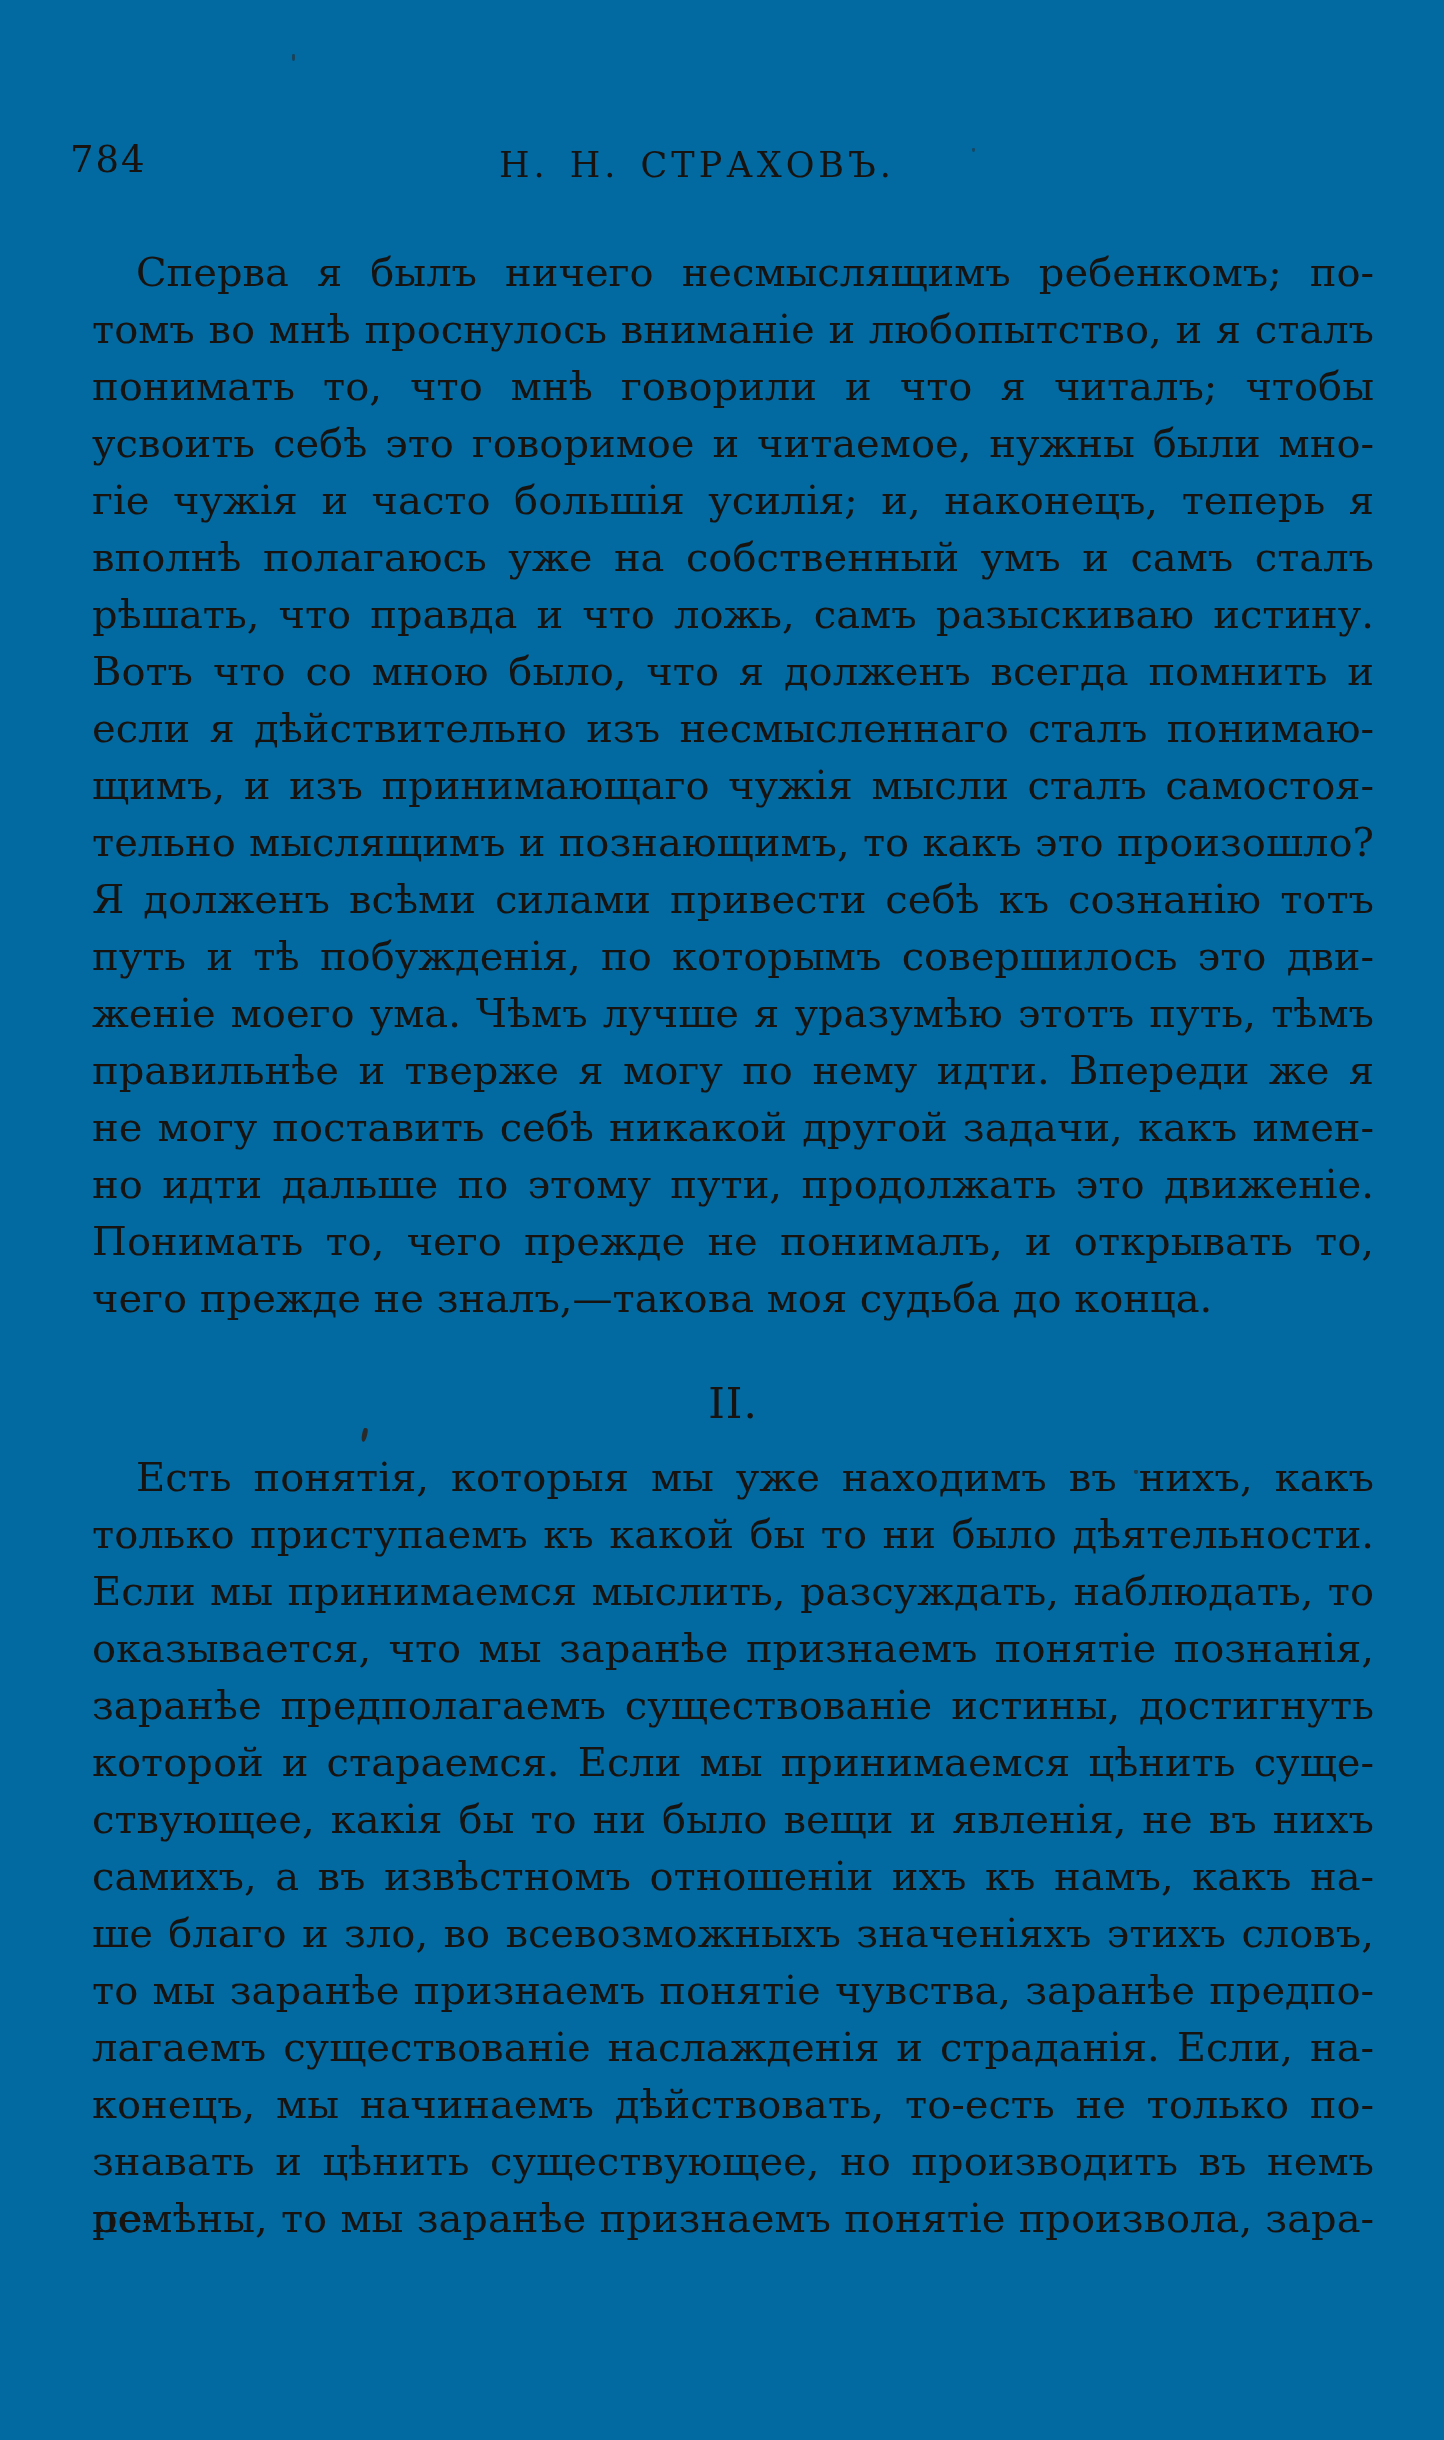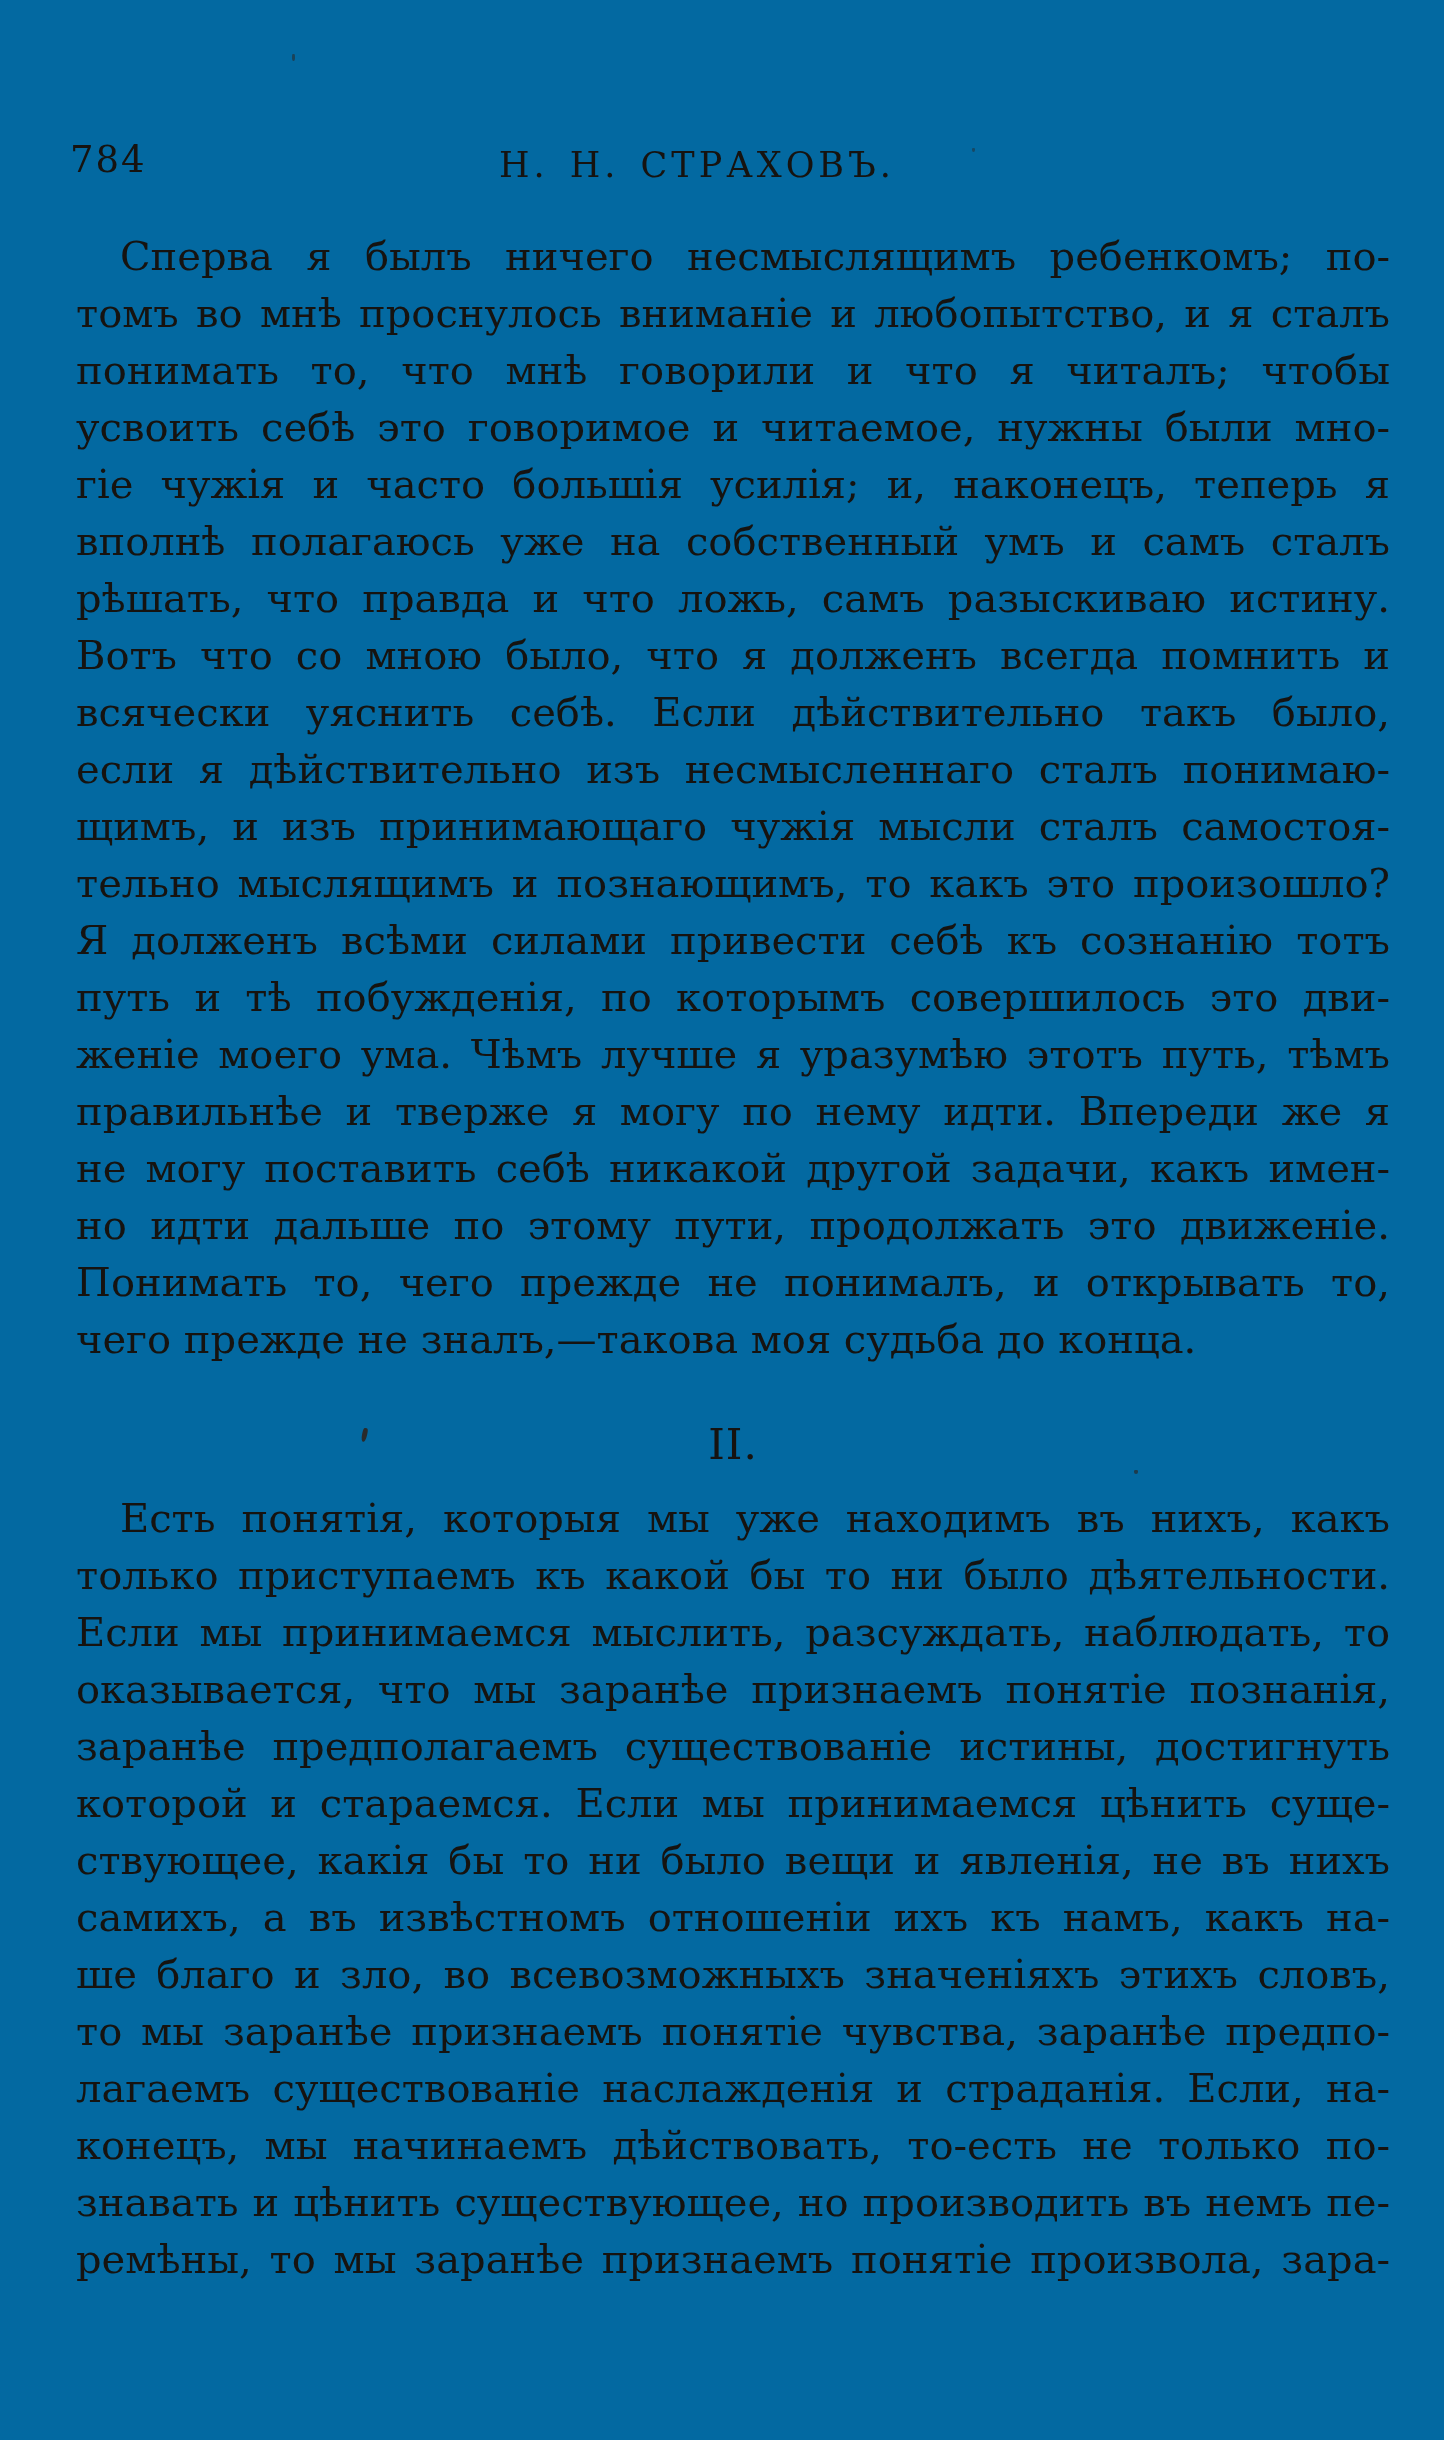--- a/index.html
+++ b/index.html
@@ -35,21 +35,21 @@
     font-size: 35px;
     letter-spacing: 4px;
     word-spacing: 6px;
   }
   .text-body {
     position: absolute;
     left: 76px;
     top: 228px;
     width: 1314px;
   }
-  .paragraph { margin: 0; }
+  .paragraph { margin: 16px; }
   .line {
     font-size: 40px;
     line-height: 57px;
     height: 57px;
     text-align: justify;
     text-align-last: justify;
     text-justify: inter-word;
     white-space: normal;
     overflow: visible;
   }
@@ -83,21 +83,20 @@
   <div class="text-body">
       <div class="paragraph">
         <div class="line indent"><span>Сперва я былъ ничего несмыслящимъ ребенкомъ; по-</span></div>
         <div class="line"><span>томъ во мнѣ проснулось вниманіе и любопытство, и я сталъ</span></div>
         <div class="line"><span>понимать то, что мнѣ говорили и что я читалъ; чтобы</span></div>
         <div class="line"><span>усвоить себѣ это говоримое и читаемое, нужны были мно-</span></div>
         <div class="line"><span>гіе чужія и часто большія усилія; и, наконецъ, теперь я</span></div>
         <div class="line"><span>вполнѣ полагаюсь уже на собственный умъ и самъ сталъ</span></div>
         <div class="line"><span>рѣшать, что правда и что ложь, самъ разыскиваю истину.</span></div>
         <div class="line"><span>Вотъ что со мною было, что я долженъ всегда помнить и</span></div>
-        <div class="line"><span>всячески уяснить себѣ. Если дѣйствительно такъ было,</span></div>
         <div class="line"><span>если я дѣйствительно изъ несмысленнаго сталъ понимаю-</span></div>
         <div class="line"><span>щимъ, и изъ принимающаго чужія мысли сталъ самостоя-</span></div>
         <div class="line"><span>тельно мыслящимъ и познающимъ, то какъ это произошло?</span></div>
         <div class="line"><span>Я долженъ всѣми силами привести себѣ къ сознанію тотъ</span></div>
         <div class="line"><span>путь и тѣ побужденія, по которымъ совершилось это дви-</span></div>
         <div class="line"><span>женіе моего ума. Чѣмъ лучше я уразумѣю этотъ путь, тѣмъ</span></div>
         <div class="line"><span>правильнѣе и тверже я могу по нему идти. Впереди же я</span></div>
         <div class="line"><span>не могу поставить себѣ никакой другой задачи, какъ имен-</span></div>
         <div class="line"><span>но идти дальше по этому пути, продолжать это движеніе.</span></div>
         <div class="line"><span>Понимать то, чего прежде не понималъ, и открывать то,</span></div>

